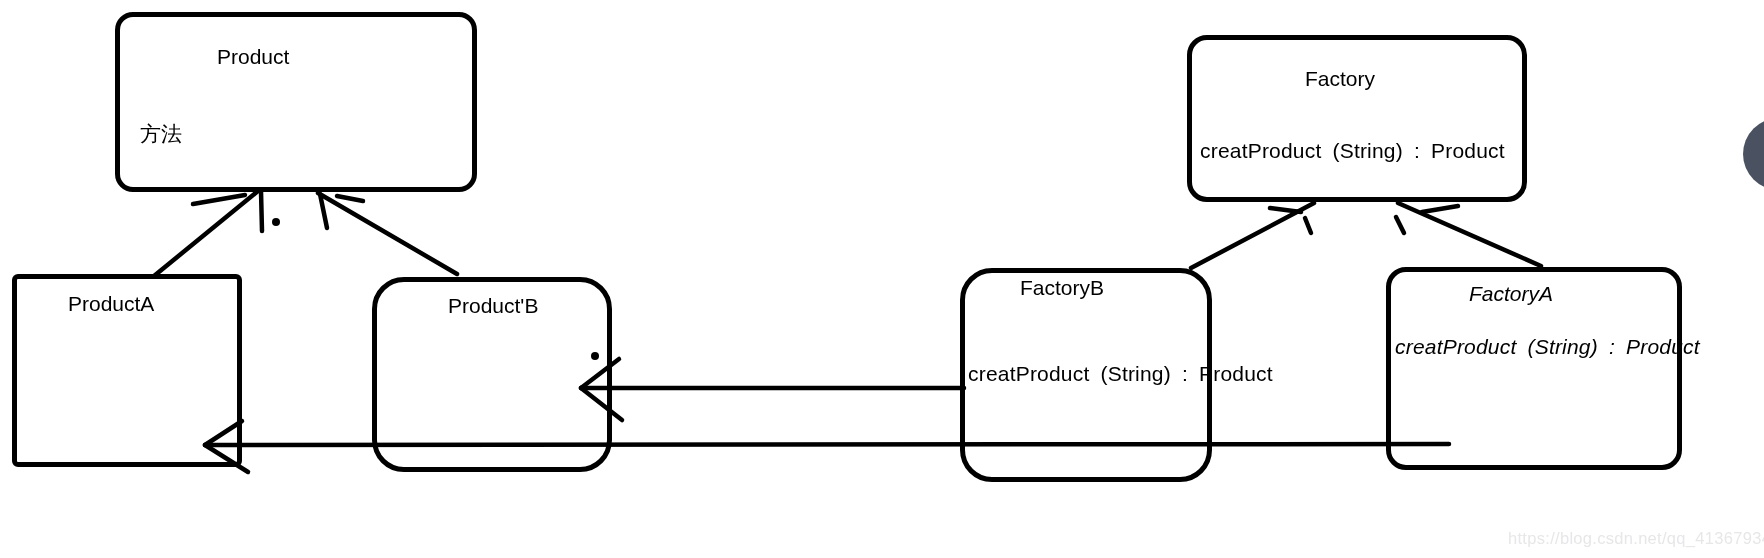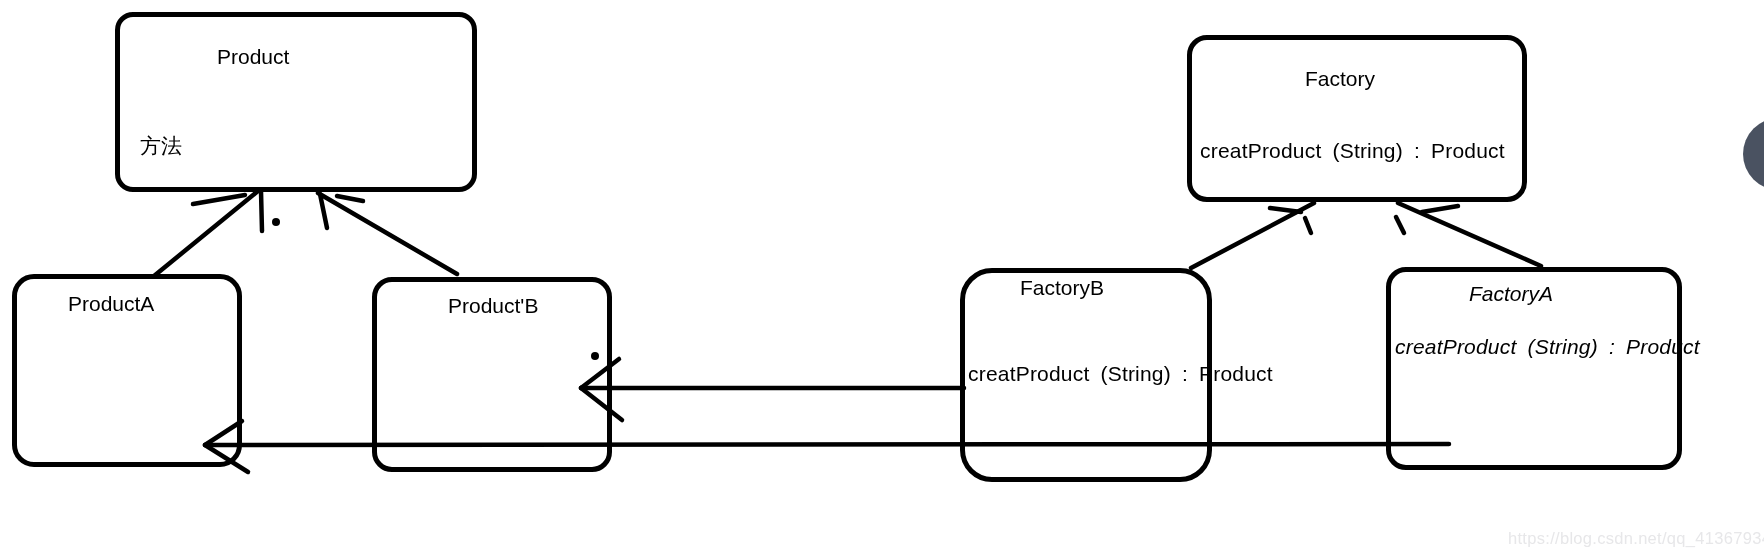--- a/index.html
+++ b/index.html
@@ -21,22 +21,22 @@
   .lbl{
     position:absolute;
     font-size:21px;
     line-height:1;
     white-space:nowrap;
     color:#000;
   }
   .member{ word-spacing:5px; letter-spacing:0.2px; }
 
   #box-product  {left:115px; top:12px;  width:362px; height:180px; border-radius:18px;}
-  #box-producta {left:12px;  top:274px; width:230px; height:193px; border-radius:22px;}
-  #box-productb {left:372px; top:277px; width:240px; height:195px; border-radius:20px;}
+  #box-producta {left:12px;  top:274px; width:230px; height:193px; border-radius:6px;}
+  #box-productb {left:372px; top:277px; width:240px; height:195px; border-radius:32px;}
   #box-factory  {left:1187px;top:35px;  width:340px; height:167px; border-radius:20px;padding-left:7px;}
   #box-factoryb {left:960px; top:268px; width:252px; height:214px; border-radius:32px;}
   #box-factorya {left:1386px;top:267px; width:296px; height:203px; border-radius:20px;font-style:italic;}
 
   #connectors{
     position:absolute; left:0; top:0; z-index:2;
     pointer-events:none;
   }
   #connectors path{
     stroke:#000; stroke-width:4.5; fill:none;
@@ -55,21 +55,21 @@
     background:#4a5261; z-index:3;
   }
 </style>
 </head>
 <body>
 
 <div id="canvas">
 
   <div class="uml-box" id="box-product">
     <span class="lbl" style="left:97px;top:29px;">Product</span>
-    <span class="lbl" style="left:20px;top:118px;">方法</span>
+    <span class="lbl" style="left:20px;top:106px;">方法</span>
   </div>
 
   <div class="uml-box" id="box-producta">
     <span class="lbl" style="left:51px;top:14px;">ProductA</span>
   </div>
 
   <div class="uml-box" id="box-productb">
     <span class="lbl" style="left:71px;top:13px;">Product'B</span>
   </div>
 

